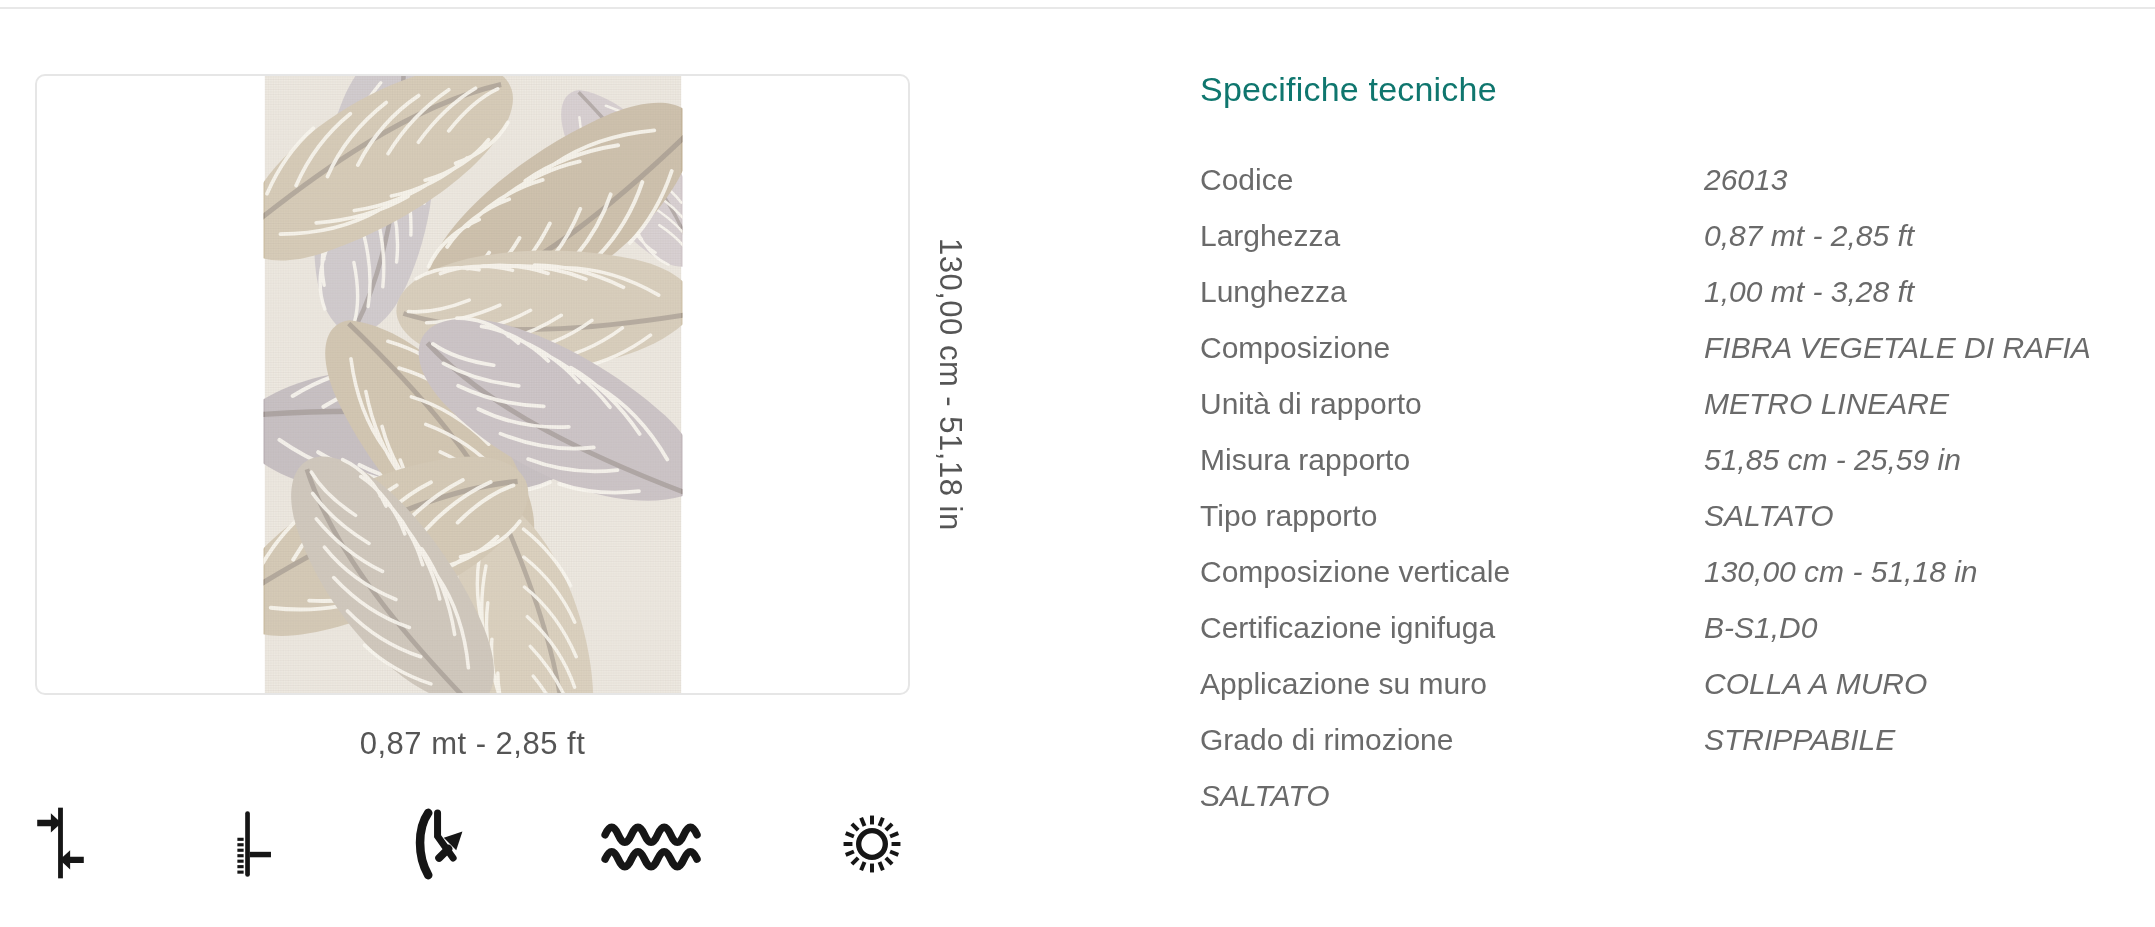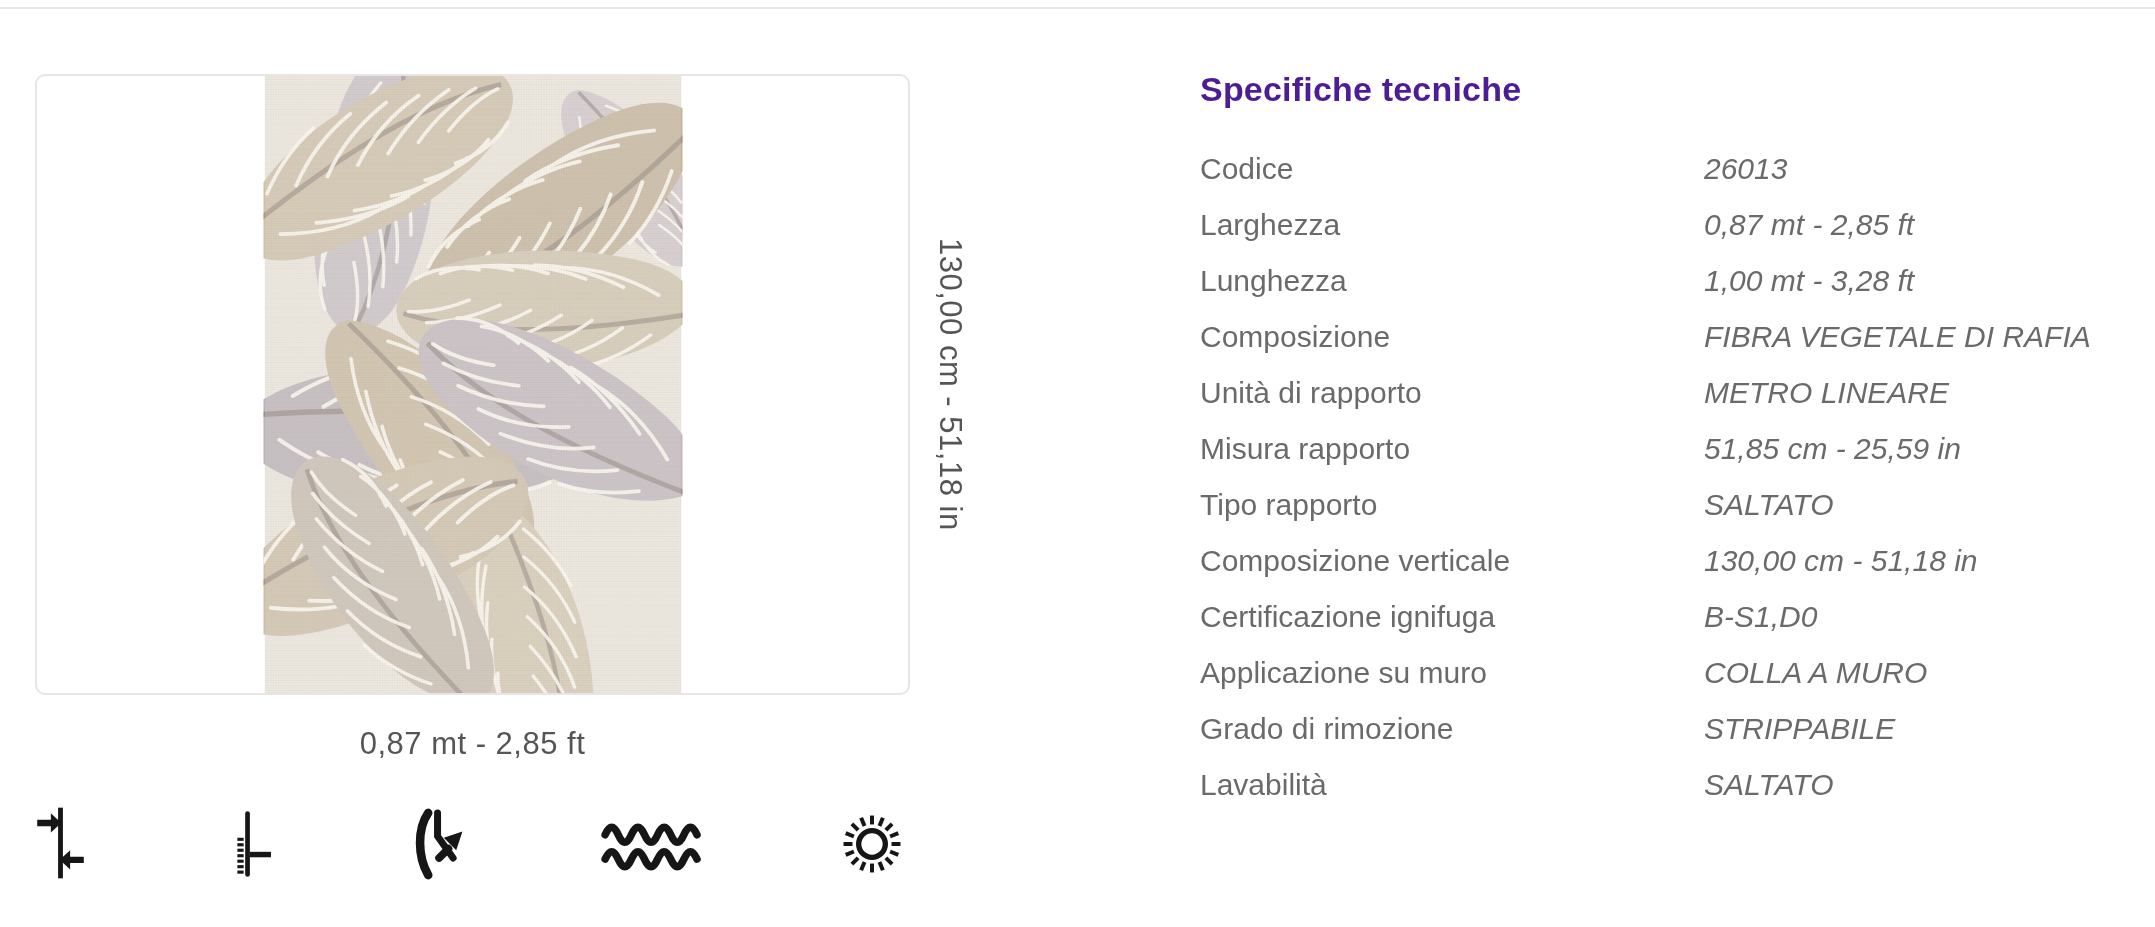--- a/index.html
+++ b/index.html
@@ -34,27 +34,27 @@
   .dim-horizontal{
     position:absolute;left:35px;top:726px;width:875px;
     text-align:center;
     font-size:31px;font-weight:300;color:#555555;letter-spacing:.5px;
   }
   .wp-icon{position:absolute;}
   .wp-icon svg{display:block;}
   
   .specs-title{
     position:absolute;left:1200px;top:70px;margin:0;
-    font-size:34px;font-weight:700;color:#4c1d95;letter-spacing:.2px;
+    font-size:34px;font-weight:400;color:#0f766e;letter-spacing:.2px;
   }
   .spec-rows{
     position:absolute;left:1200px;top:152px;width:950px;
   }
   .spec-row{
-    display:flex;height:56px;align-items:flex-start;
+    display:flex;height:56px;align-items:center;
     font-size:30px;font-weight:300;color:#6a6a6a;
   }
   .spec-label{width:504px;flex:0 0 504px;}
   .spec-value{flex:1;white-space:nowrap;font-style:italic;}
 </style>
 </head>
 <body>
 
 <div class="page">
 
@@ -210,18 +210,17 @@
     </div>
     <div class="spec-row">
       <div class="spec-label">Applicazione su muro</div>
       <div class="spec-value">COLLA A MURO</div>
     </div>
     <div class="spec-row">
       <div class="spec-label">Grado di rimozione</div>
       <div class="spec-value">STRIPPABILE</div>
     </div>
     <div class="spec-row">
-      <div class="spec-label">Lavabilità</div>
       <div class="spec-value">SALTATO</div>
     </div>
   </div>
 
 </div>
 
 </body></html>

